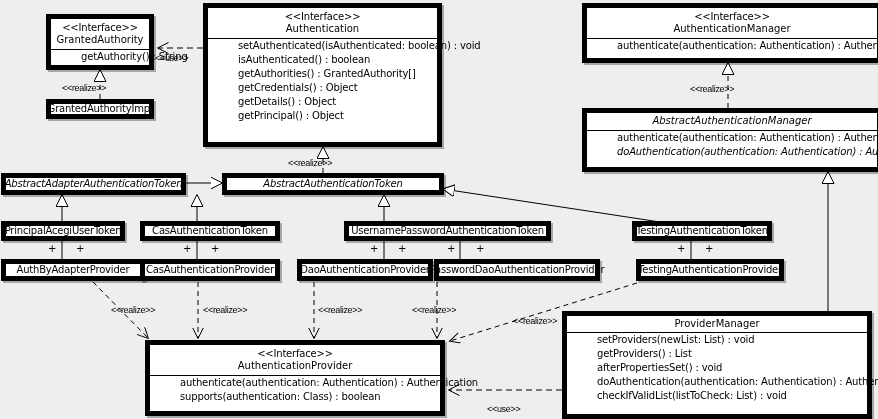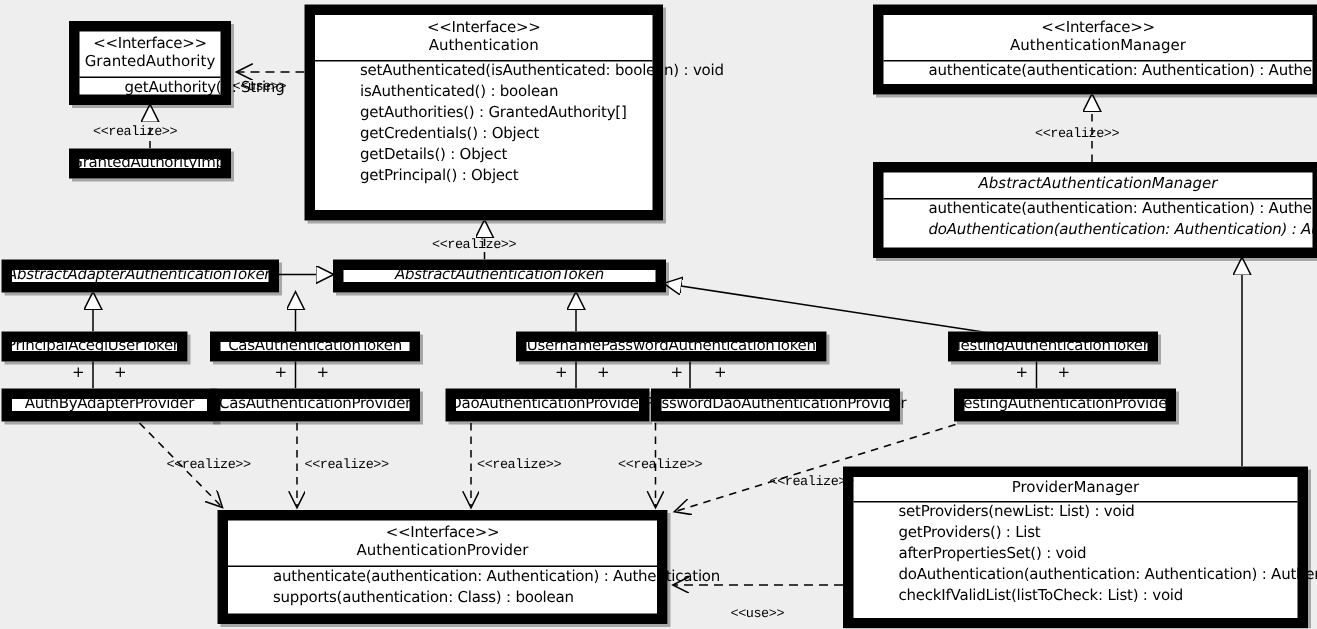--- a/index.html
+++ b/index.html
@@ -17,21 +17,21 @@
   }
   svg.edges {
     position: absolute;
     left: 0; top: 0;
     width: 878px; height: 419px;
     pointer-events: none;
   }
   .node {
     position: absolute;
     background: #ffffff;
-    border: 7px solid #000000;
+    border: 5px solid #000000;
     box-sizing: border-box;
     box-shadow: 2px 2px 0 rgba(0,0,0,0.30);
     font-size: 10px;
     color: #000000;
     line-height: 1.0;
     z-index: 5;
   }
   .hdr {
     text-align: center;
     padding: 3px 2px 3px 2px;
@@ -69,21 +69,21 @@
     display: flex;
     align-items: center;
     justify-content: center;
     height: 100%;
     white-space: nowrap;
     letter-spacing: -0.2px;
   }
   .simple.abs { font-style: italic; }
   .edge-label {
     position: absolute;
-    font-family: Liberation Mono, monospace;
+    font-family: Liberation Sans, sans-serif;
     font-size: 9px;
     color: #000000;
     white-space: nowrap;
     background: transparent;
     z-index: 6;
     letter-spacing: -0.3px;
   }
   .mult {
     position: absolute;
     font-family: "DejaVu Sans", sans-serif;

